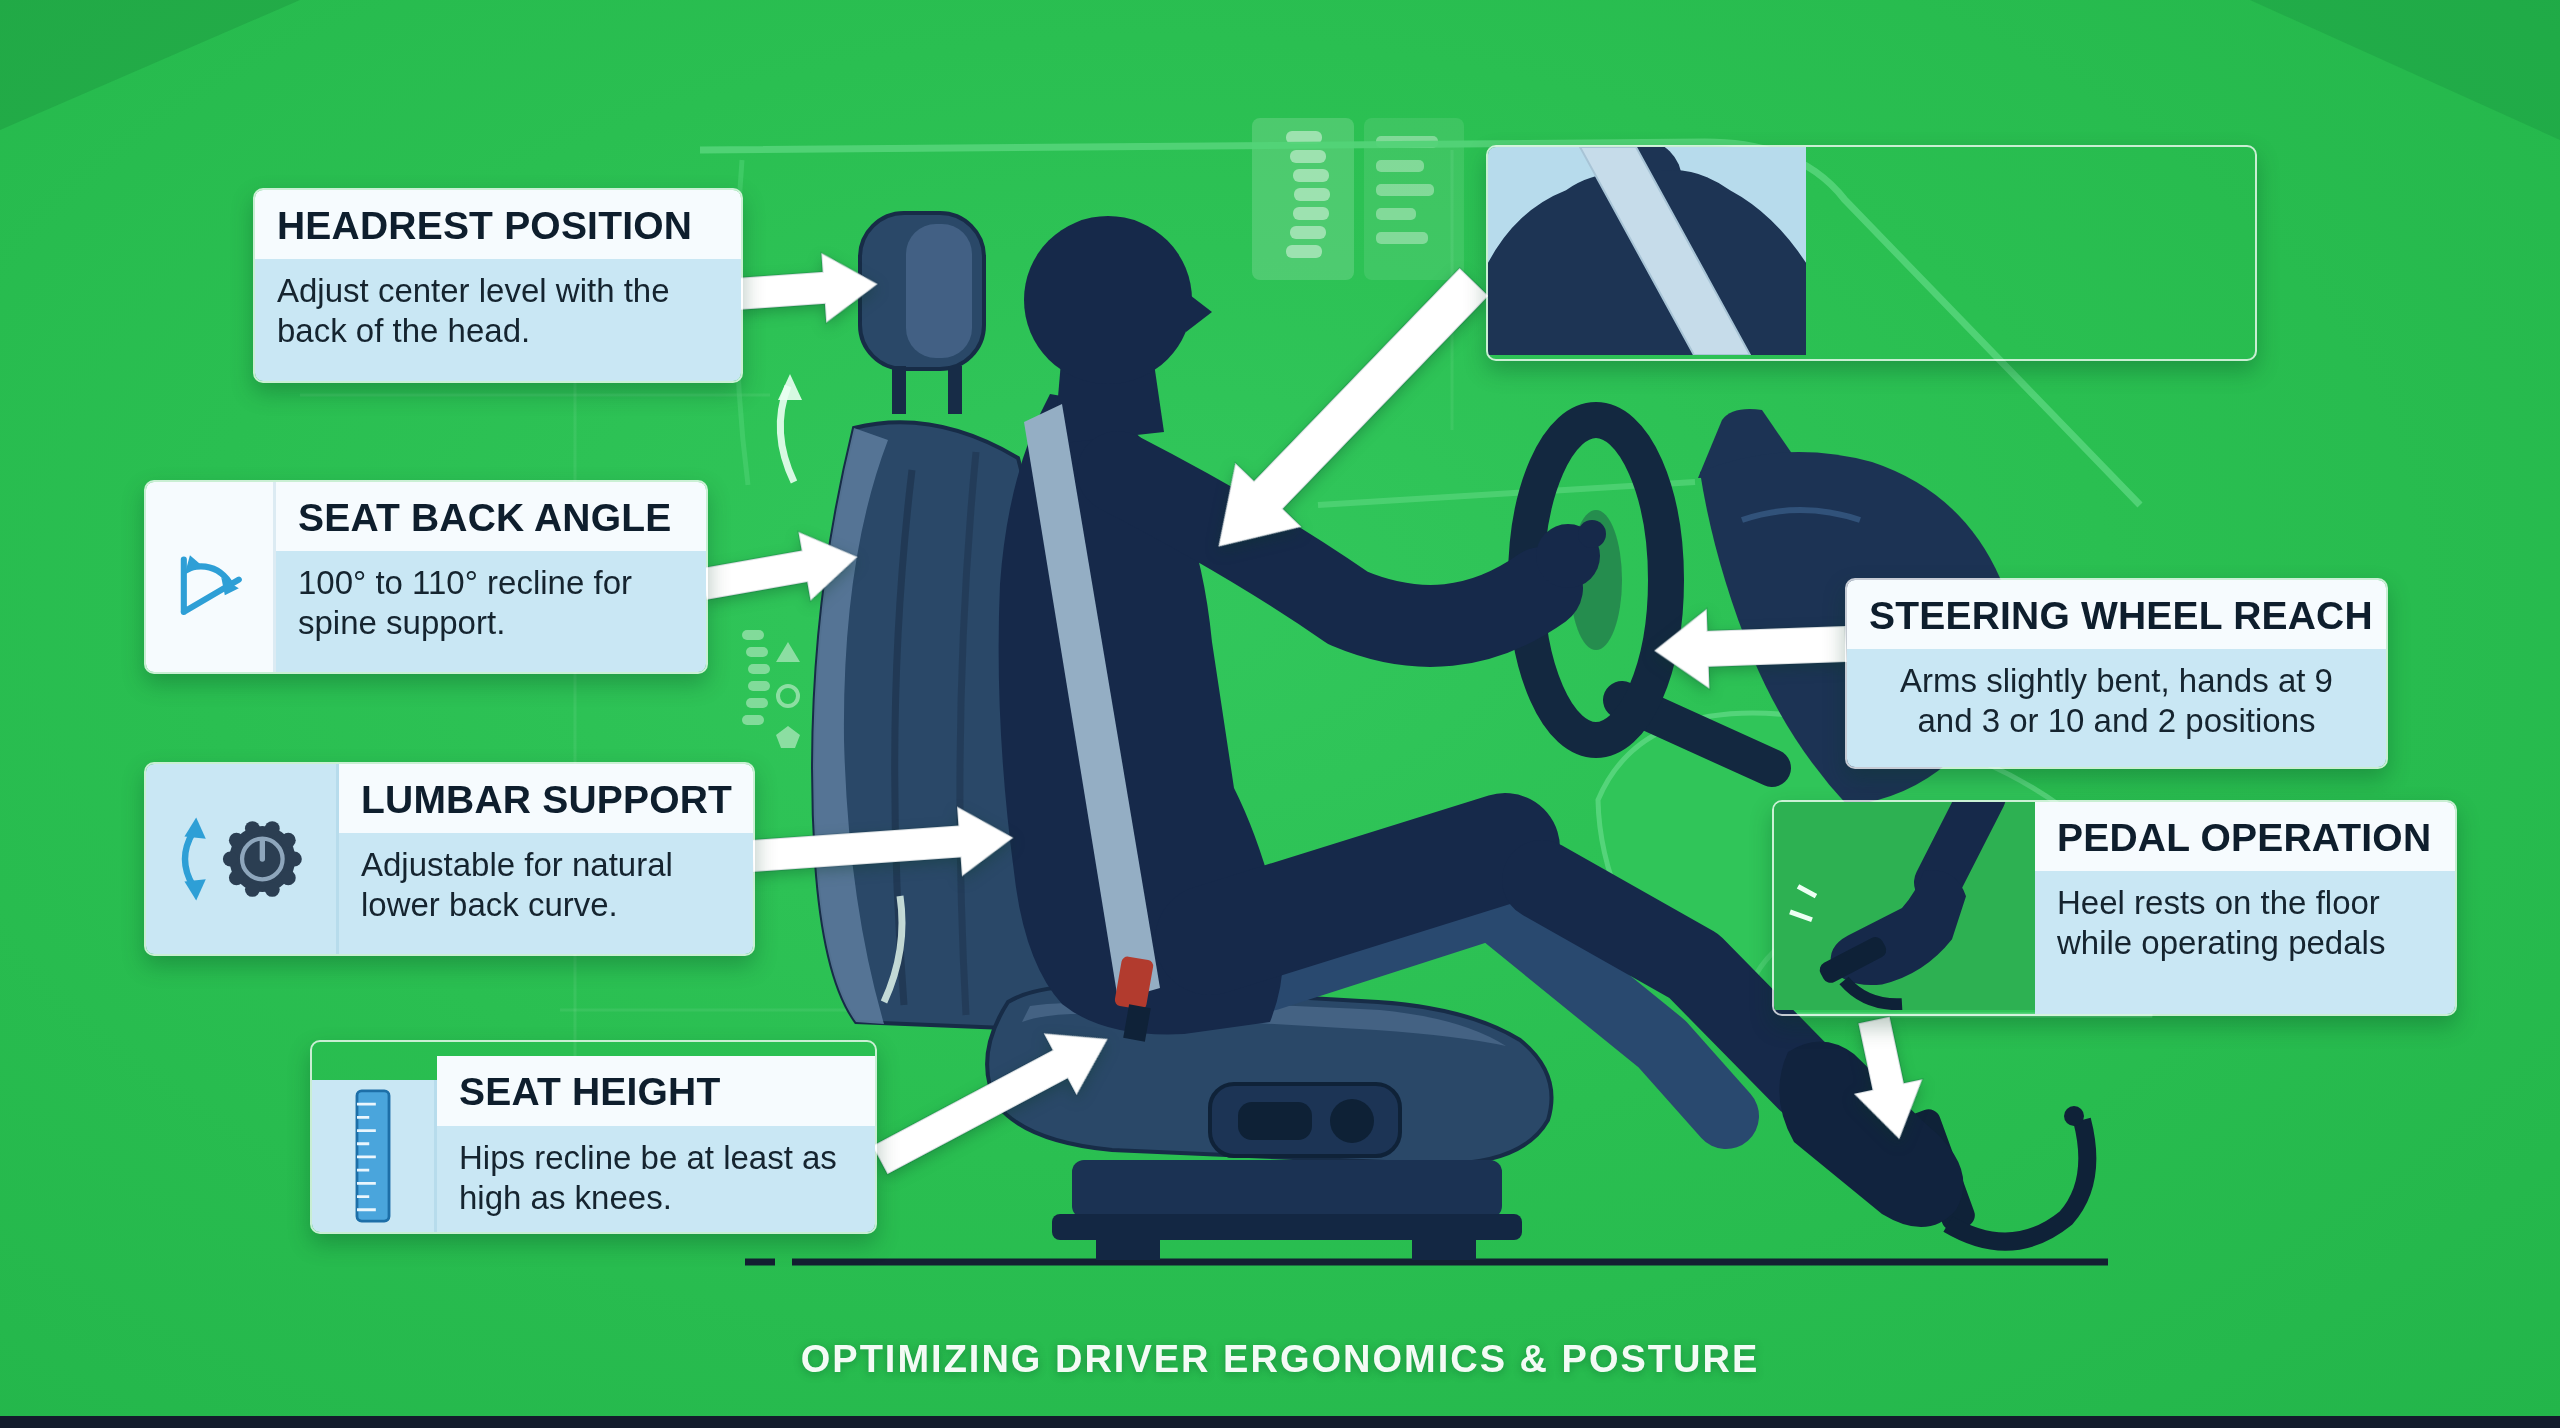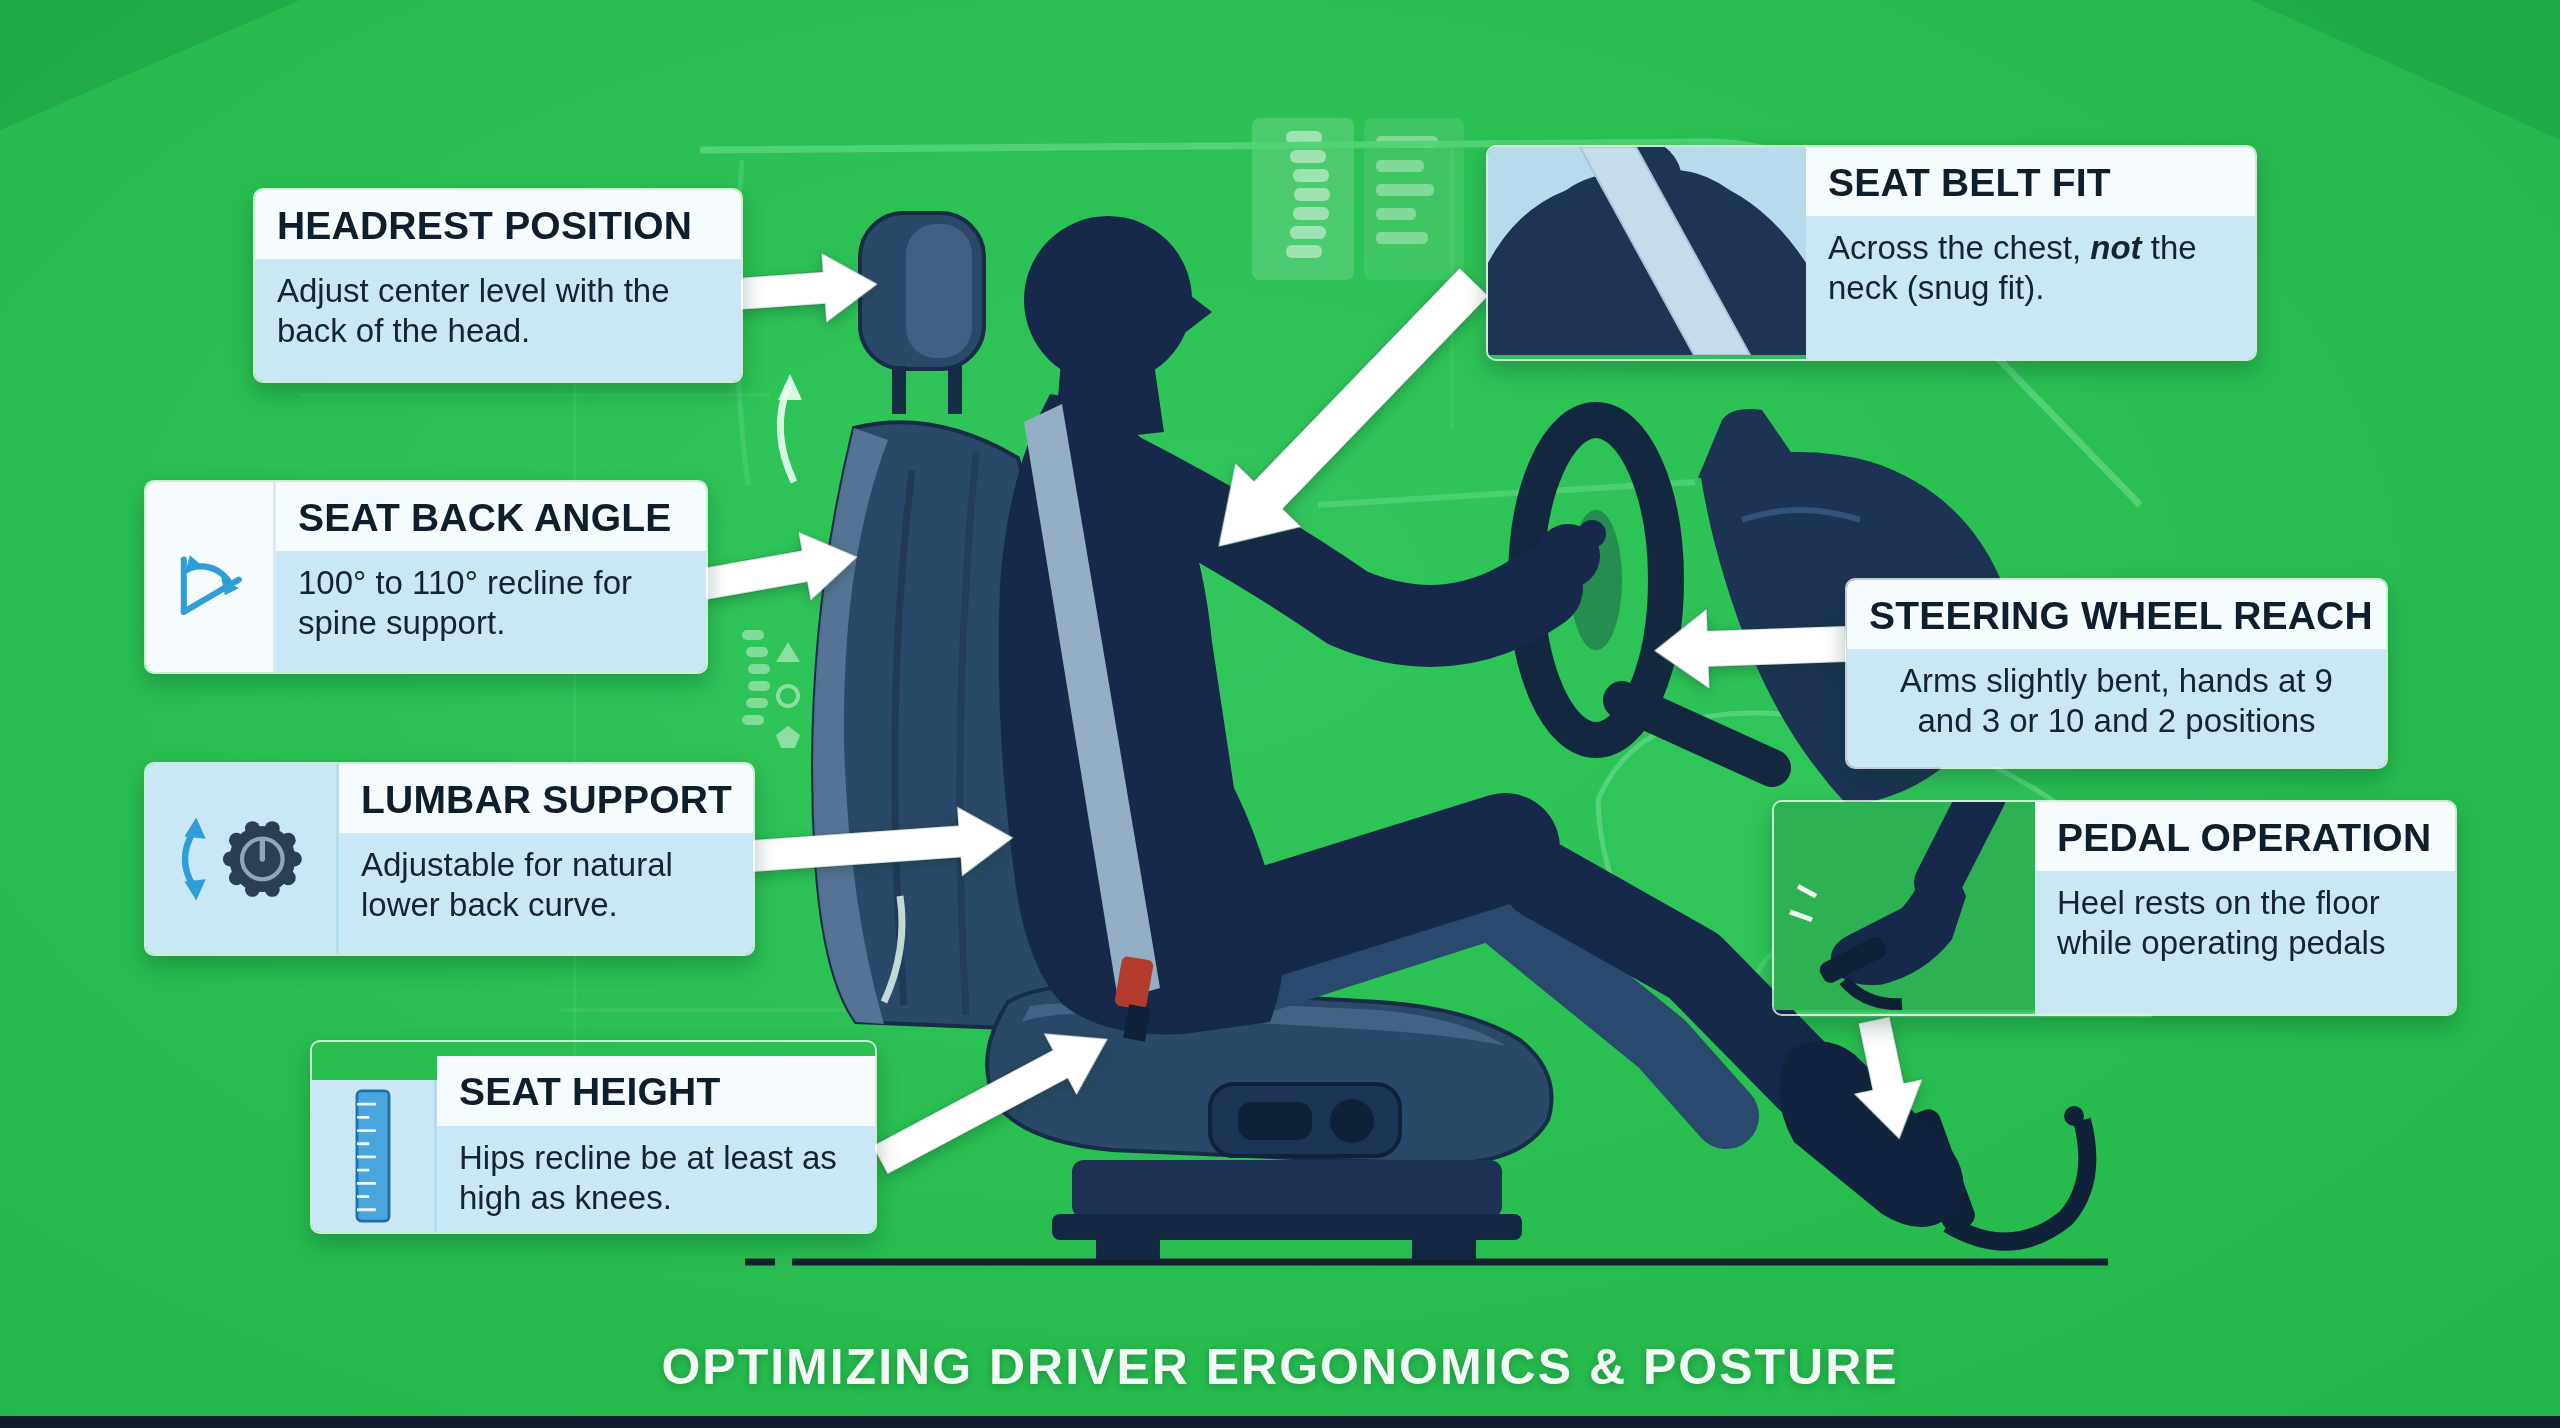--- a/index.html
+++ b/index.html
@@ -28,21 +28,21 @@
   }
   .co-body .emph { font-weight:700; font-style:italic; }
   .co-icon { display:flex; align-items:center; justify-content:center; flex:none; }
   .co-icon.white { background:#f6fbfe; border-right:3px solid #dcebf3; }
   .co-icon.blue  { background:#c9e7f4; border-right:3px solid #b7dcec; }
   .co-illu { flex:none; position:relative; }
   .co-illu svg { display:block; }
 
   .caption {
     position:absolute; left:0; right:0; top:1338px; text-align:center;
-    font-weight:700; font-size:50px; letter-spacing:2px;
+    font-weight:700; font-size:38px; letter-spacing:2px;
     color:rgba(255,255,255,.95); text-shadow:0 2px 8px rgba(0,70,35,.35);
   }
   .bottom-bar { position:absolute; left:0; right:0; bottom:0; height:12px; background:#131c2c; }
 </style>
 </head>
 <body>
 
 <div class="canvas">
 
   <svg class="illustration" viewBox="0 0 2560 1428">
@@ -277,26 +277,20 @@
 
   <div class="callout" style="left:1486px; top:145px; width:767px; height:212px;">
     <div class="co-illu" style="width:318px;">
       <svg width="318" height="208" viewBox="0 0 318 212" preserveAspectRatio="none">
         <rect x="0" y="0" width="318" height="212" fill="#b7dbec"></rect>
         <circle cx="152" cy="34" r="42" fill="#1d3454"></circle>
         <path d="M 0,212 L 0,118 Q 28,64 78,44 Q 112,20 152,30 Q 198,12 242,44 Q 286,68 318,118 L 318,212 Z" fill="#1d3454"></path>
         <polygon points="92,0 148,0 262,212 206,212" fill="#c6dcea" stroke="#a8c4d6" stroke-width="2"></polygon>
       </svg>
     </div>
-    <div class="co-stack">
-      <div class="co-title">SEAT BELT FIT</div>
-      <div class="co-body">
-        <span>Across the chest, </span><span class="emph">not</span><span> the neck (snug fit).</span>
-      </div>
-    </div>
   </div>
 
   <div class="callout v" style="left:1845px; top:558px; width:539px;text-align:center;">
     <div class="co-title">STEERING WHEEL REACH</div>
     <div class="co-body" style="min-height:92px;">Arms slightly bent, hands at 9 and 3 or 10 and 2 positions</div>
   </div>
 
   <div class="callout" style="left:1772px; top:800px; width:681px; height:212px;">
     <div class="co-illu" style="width:261px;">
       <svg width="261" height="208" viewBox="0 0 261 212" preserveAspectRatio="none">

